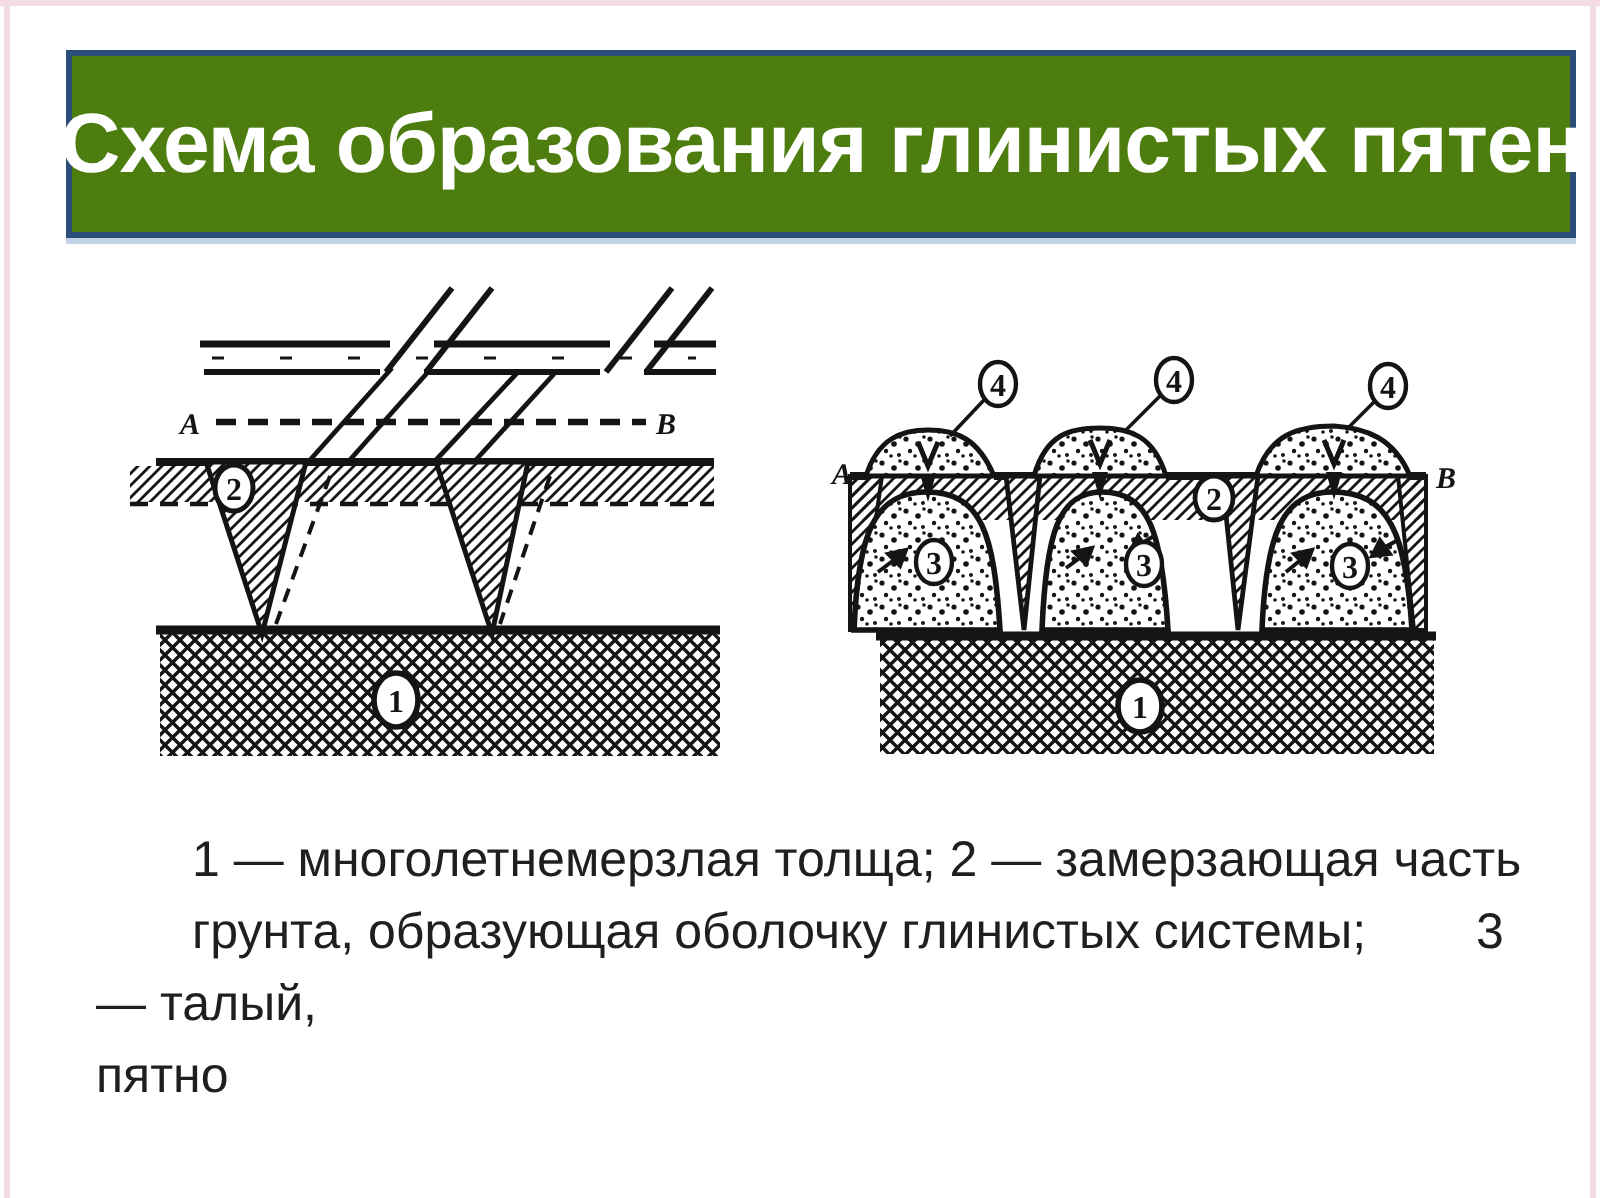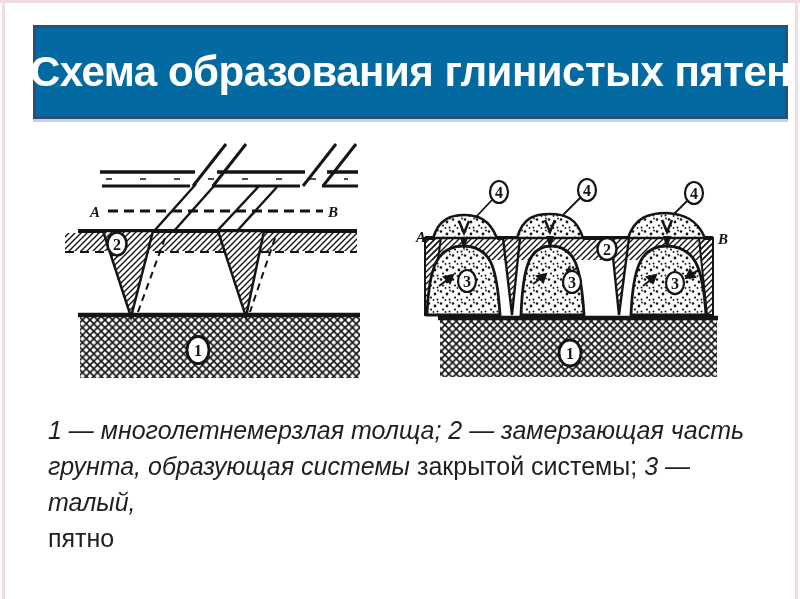--- a/index.html
+++ b/index.html
@@ -9,21 +9,21 @@
     font-family:"Liberation Sans", sans-serif;
   }
   
   .edge{position:absolute;background:#f3dde2;}
   .edge-left{left:2px;top:0;width:3px;height:599px;}
   .edge-right{right:2px;top:0;width:3px;height:599px;}
   .edge-top{left:0;top:0;width:800px;height:3px;}
 
   .banner{
     position:absolute;left:33px;top:25px;width:749px;height:88px;
-    background:#0369a1;border:3px solid #2a4e79;
+    background:#4d7c0f;border:3px solid #2a4e79;
     display:flex;align-items:center;justify-content:center;
     box-shadow:0 3px 0 rgba(79,129,189,0.35);
   }
   .banner h1{
     margin:0;color:#ffffff;font-size:42px;font-weight:700;
     letter-spacing:-0.5px;white-space:nowrap;
   }
 
   .fig{position:absolute;}
   .fig-left{left:60px;top:140px;width:340px;height:260px;}
@@ -36,21 +36,21 @@
   }
   .digit{font-size:16px;font-weight:bold;}
   .letter{font-size:15px;font-style:italic;font-weight:bold;}
 
   .caption{
     position:absolute;left:48px;top:412px;width:730px;
     color:#1f1f1f;font-size:25px;line-height:36px;
   }
   .cap-line{white-space:nowrap;}
   .cap-line span{white-space:pre-wrap;}
-  .cap-line .it{font-style:italic;}
+  .cap-line .it{margin-left:48px;}
   .cap-line .up{font-style:normal;}
 </style>
 </head>
 <body>
 
 <div class="edge edge-left"></div>
 <div class="edge edge-right"></div>
 <div class="edge edge-top"></div>
 
 <div class="banner">
@@ -234,15 +234,15 @@
     <text class="digit" x="155" y="214" text-anchor="middle">1</text>
   </g>
 
   <text class="letter" x="1" y="97">A</text>
   <text class="letter" x="303" y="99">В</text>
 </svg>
 </div>
 
 <div class="caption">
     <div class="cap-line"><span class="it">1 — многолетнемерзлая толща; 2 — замерзающая часть</span></div>
-    <div class="cap-line"><span class="it">грунта, образующая системы </span><span class="up">закрытой системы; </span><span class="it">3 — талый,</span></div>
+    <div class="cap-line"><span class="it">грунта, образующая оболочку </span><span class="up">глинистых системы; </span><span class="it">3 — талый,</span></div>
     <div class="cap-line"><span class="up">пятно</span></div>
   </div>
 
 </body></html>

